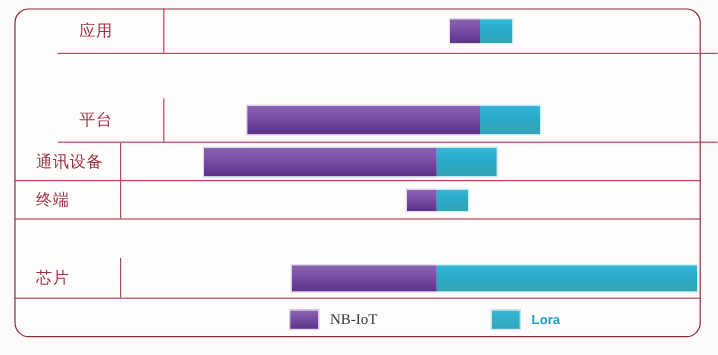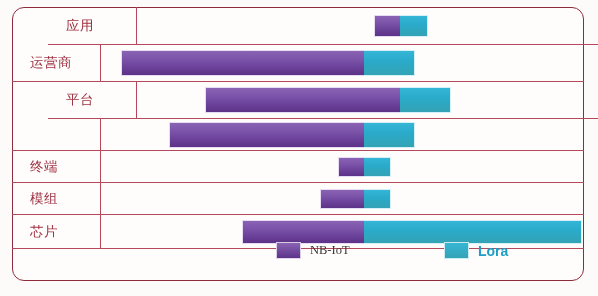--- a/index.html
+++ b/index.html
@@ -71,24 +71,23 @@
     border-right:none;
   }
   .bar-lora{
     background:linear-gradient(to bottom,#35b6d6 0%,#2aabcb 40%,#2fa6bd 75%,#34a3b6 100%);
     border:1px solid #d6f0f8;
     border-left:none;
   }
   
   .legend{
     position:absolute;
-    left:12px;top:236px;
+    left:12px;top:252px;
     width:492px;height:29px;
     box-sizing:border-box;
-    margin-left:35px;
   }
   .legend-item{
     position:absolute;
     top:6px;
     display:flex;align-items:center;
   }
   .legend-item.nb{left:229px;}
   .legend-item.lora{left:397px;}
   .swatch{
     width:23px;height:15px;
@@ -100,69 +99,56 @@
   .swatch.lora{background:linear-gradient(to bottom,#35b6d6,#34a3b6);}
   .legend-label{
     font-size:12.5px;
     color:#3a3a3a;
     font-family:"Liberation Serif","DejaVu Serif",serif;
   }
   .legend-label.lora{
     color:#1f9ec4;
     font-weight:bold;
     font-family:"Liberation Sans","DejaVu Sans",sans-serif;
-    font-size:14px;
+    font-size:11px;
   }
 </style>
 </head>
 <body>
 
 <div id="chart-root">
 
   <div class="frame"></div>
 
   <div class="table" id="table">
       <div class="row" style="top: 0px; height: 38px; margin-left: 36px;">
         <div class="row-label">应用</div>
         <div class="row-plot">
           <div class="bar bar-nb" style="left: 237px; width: 26px; height: 22px;"></div>
           <div class="bar bar-lora" style="left: 263px; width: 28px; height: 22px;"></div>
         </div>
       </div>
-      <div class="row" style="top: 38px; height: 37px;">
-        <div class="row-label">运营商</div>
-        <div class="row-plot">
-          <div class="bar bar-nb" style="left: 20px; width: 243px; height: 26px;"></div>
-          <div class="bar bar-lora" style="left: 263px; width: 51px; height: 26px;"></div>
-        </div>
-      </div>
       <div class="row" style="top: 75px; height: 37px; margin-left: 36px;">
         <div class="row-label">平台</div>
         <div class="row-plot">
           <div class="bar bar-nb" style="left: 68px; width: 195px; height: 26px;"></div>
           <div class="bar bar-lora" style="left: 263px; width: 51px; height: 26px;"></div>
         </div>
       </div>
       <div class="row" style="top: 112px; height: 32px;">
+        <div class="row-label">通讯设备</div>
         <div class="row-plot">
           <div class="bar bar-nb" style="left: 68px; width: 195px; height: 26px;"></div>
           <div class="bar bar-lora" style="left: 263px; width: 51px; height: 26px;"></div>
         </div>
       </div>
       <div class="row" style="top: 144px; height: 32px; text-decoration: underline;">
         <div class="row-label">终端</div>
         <div class="row-plot">
           <div class="bar bar-nb" style="left: 237px; width: 26px; height: 20px;"></div>
-          <div class="bar bar-lora" style="left: 263px; width: 27px; height: 20px;"></div>
-        </div>
-      </div>
-      <div class="row" style="top: 176px; height: 32px;">
-        <div class="row-label">模组</div>
-        <div class="row-plot">
-          <div class="bar bar-nb" style="left: 219px; width: 44px; height: 20px;"></div>
           <div class="bar bar-lora" style="left: 263px; width: 27px; height: 20px;"></div>
         </div>
       </div>
       <div class="row" style="top: 208px; height: 34px; padding-left: 28px;">
         <div class="row-label">芯片</div>
         <div class="row-plot">
           <div class="bar bar-nb" style="left: 141px; width: 122px; height: 24px;"></div>
           <div class="bar bar-lora" style="left: 263px; width: 218px; height: 24px;"></div>
         </div>
       </div>

